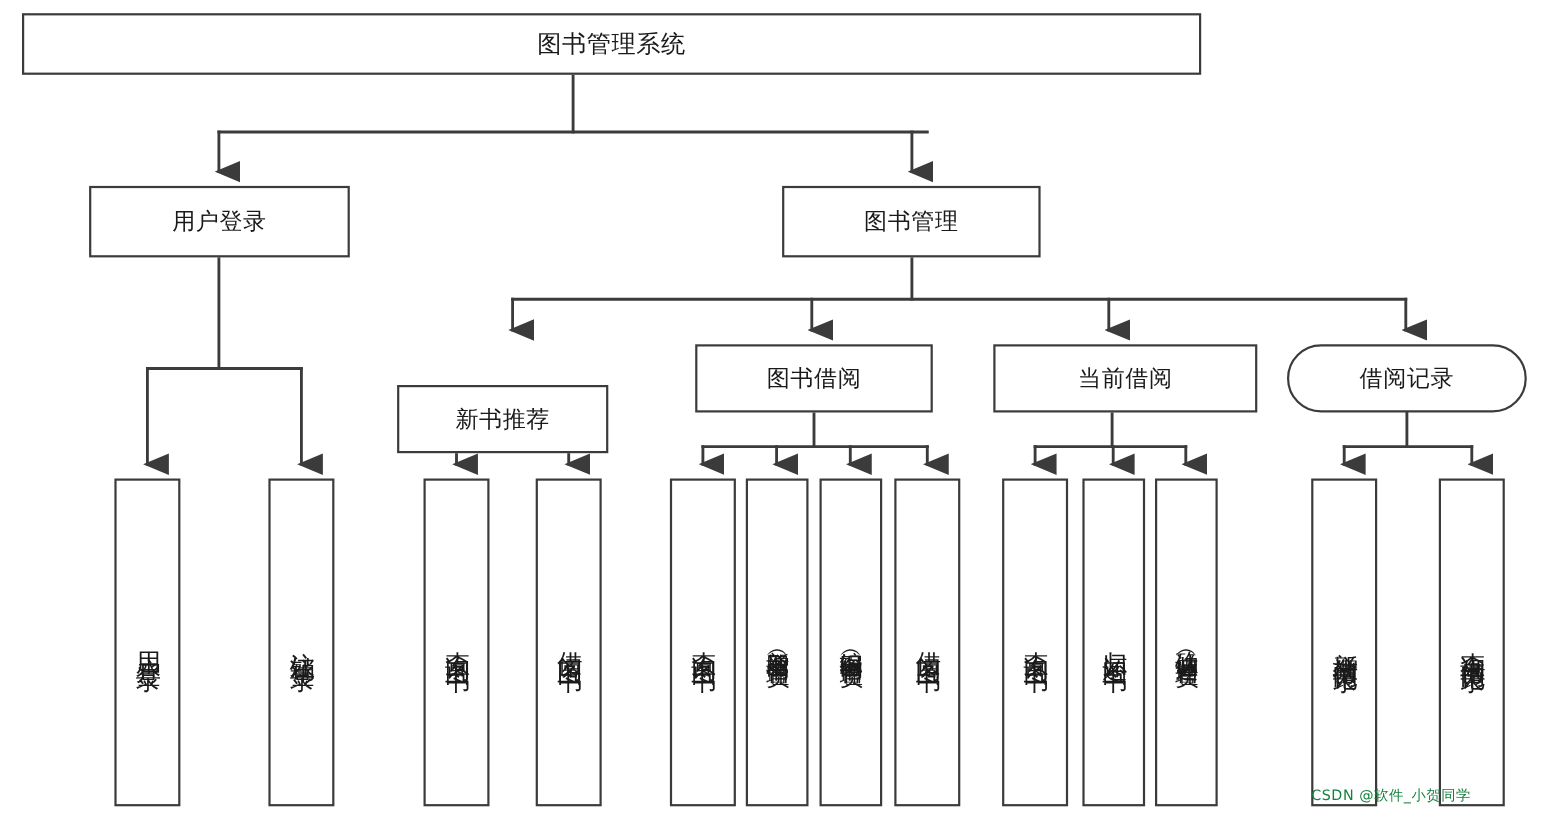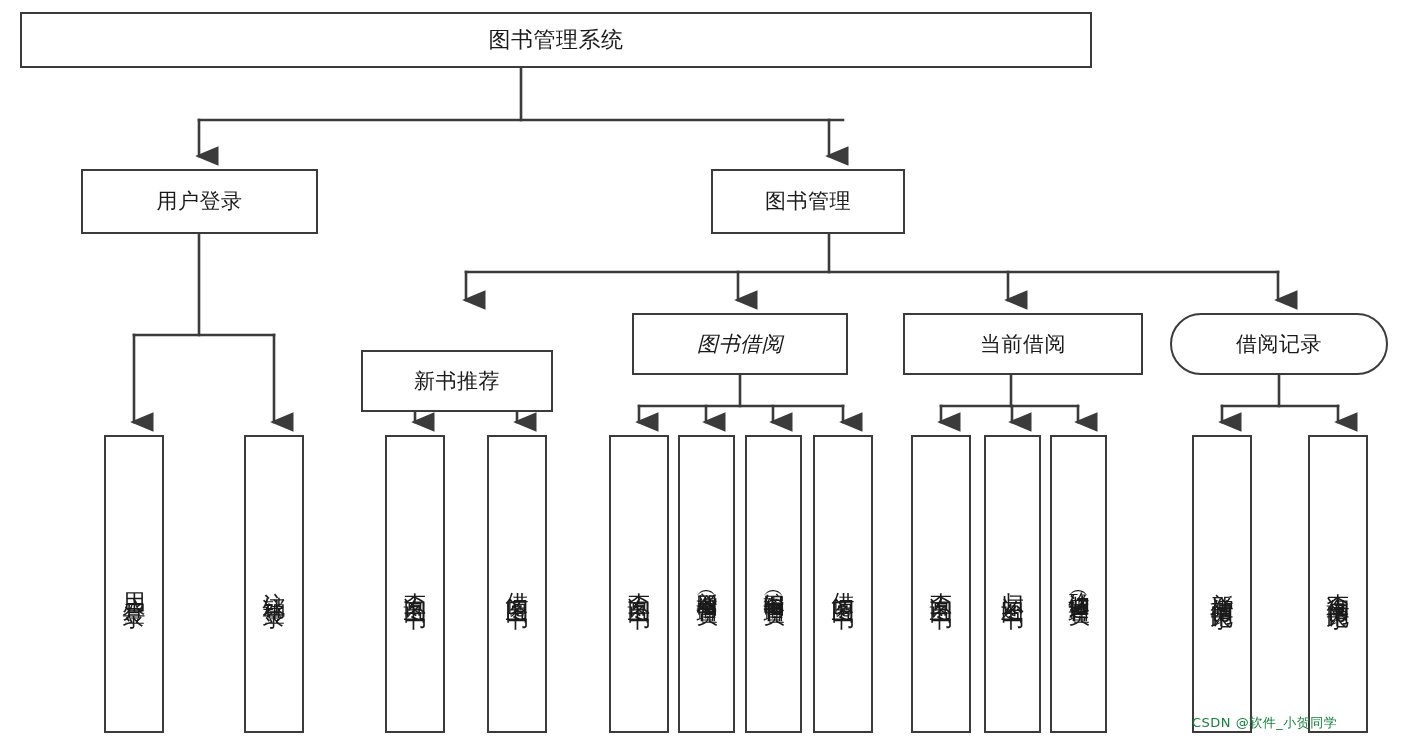--- a/index.html
+++ b/index.html
@@ -132,28 +132,28 @@
     </g>
   </svg>
 
   <div class="node horiz root" style="left:20px; top:12px; width:1072px; height:56px;font-family:Liberation Serif, serif;">
     <span class="label">图书管理系统</span>
   </div>
 
   <div class="node horiz" style="left:81px; top:169px; width:237px; height:65px;">
     <span class="label">用户登录</span>
   </div>
-  <div class="node horiz" style="left:711px; top:169px; width:194px; height:65px;">
+  <div class="node horiz" style="left:711px; top:169px; width:235px; height:65px;">
     <span class="label">图书管理</span>
   </div>
 
   <div class="node horiz" style="left:361px; top:313px; width:192px; height:62px;margin-top:37px;">
     <span class="label">新书推荐</span>
   </div>
-  <div class="node horiz" style="left:632px; top:313px; width:216px; height:62px;font-style:italic;">
+  <div class="node horiz" style="left:632px; top:313px; width:216px; height:62px;">
     <span class="label">图书借阅</span>
   </div>
   <div class="node horiz" style="left:903px; top:313px; width:240px; height:62px;">
     <span class="label">当前借阅</span>
   </div>
   <div class="node horiz" style="left:1170px; top:313px; width:218px; height:62px;border-radius:31px;">
     <span class="label">借阅记录</span>
   </div>
 
   <div class="node leaf" style="left:104px; top:435px; width:60px; height:298px;">

